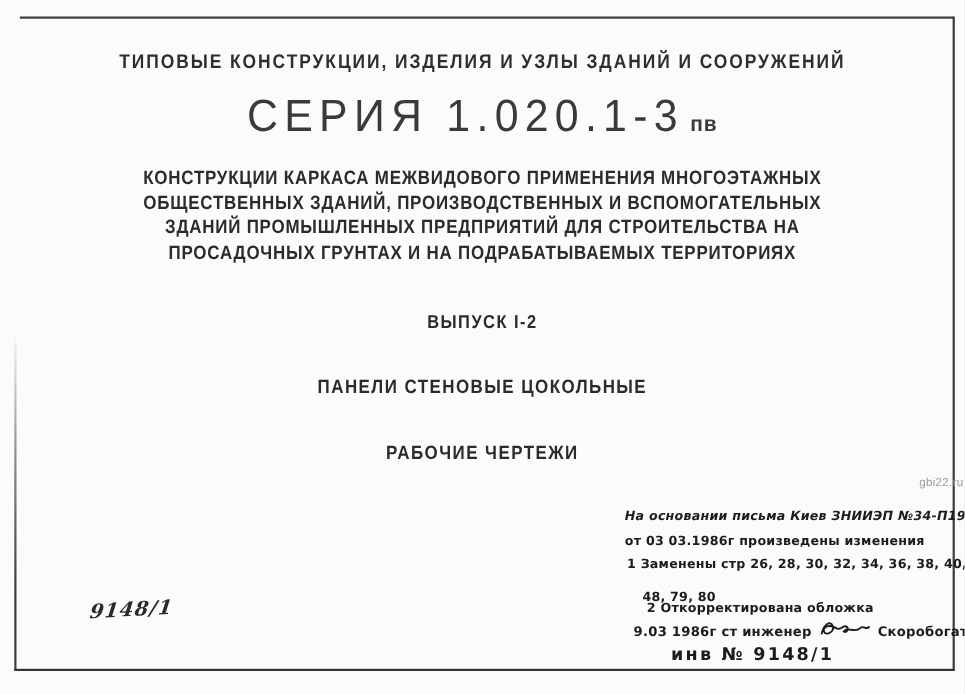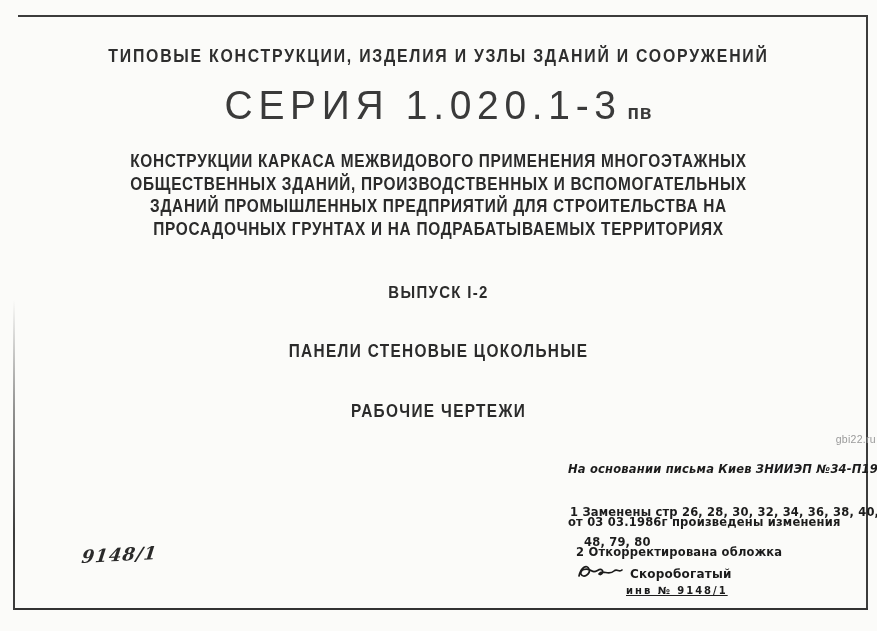--- a/index.html
+++ b/index.html
@@ -26,27 +26,27 @@
   .issue{top:283px;font-size:17px;font-weight:700;letter-spacing:1.5px;}
   .subtitle{top:341px;font-size:17.5px;font-weight:700;letter-spacing:1.5px;}
   .doctype{top:401px;font-size:17.5px;font-weight:700;letter-spacing:1.5px;}
 
   
   .notes{position:absolute;left:568px;top:458px;width:300px;
     font-family:"DejaVu Sans",sans-serif;font-weight:700;font-size:11.5px;
     color:#1c1c1c;letter-spacing:0.2px;}
   .note-line{position:absolute;white-space:nowrap;}
   .nl1{top:4px;left:0;font-style:italic;}
-  .nl2{top:26px;left:0;margin-top:31px;}
+  .nl2{top:26px;left:0;}
   .nl3{top:47px;left:2px;}
   .nl4{top:77px;left:16px;}
-  .nl5{top:87px;left:8px;}
+  .nl5{top:87px;left:20px;}
   .sign-line{top:104px;left:8px;display:flex;align-items:center;gap:6px;font-size:12px;}
   .sig{display:inline-block;}
-  .inv-line{top:127px;left:58px;font-size:10px;letter-spacing:2px;text-decoration:underline;}
+  .inv-line{top:127px;left:42px;font-size:16px;letter-spacing:2px;}
 
   .left-inv{
     position:absolute;left:82px;top:544px;
     font-family:"DejaVu Serif",serif;font-style:italic;font-weight:700;
     font-size:18px;color:#2a2a2a;transform:skewX(-10deg) rotate(-3deg);letter-spacing:1px;
   }
   .watermark{
     position:absolute;right:1px;top:433px;
     font-size:10.5px;color:#9a9a9a;letter-spacing:0.3px;margin-left:32px;
   }
@@ -80,20 +80,21 @@
 
   <div class="ctr cond doctype">РАБОЧИЕ ЧЕРТЕЖИ</div>
 
   <div class="notes">
     <div class="note-line nl1">На основании письма  Киев ЗНИИЭП №34-П19</div>
     <div class="note-line nl2">от 03 03.1986г  произведены изменения</div>
     <div class="note-line nl3">1 Заменены стр 26, 28, 30, 32, 34, 36, 38, 40, 42, 46,</div>
     <div class="note-line nl4">48, 79, 80</div>
     <div class="note-line nl5">2 Откорректирована обложка</div>
     <div class="note-line sign-line">
+      <span>9.03 1986г  ст инженер</span>
       <span class="sig">
         <svg width="48" height="20" viewBox="0 0 48 20">
           <path d="M3 14 C5 5 11 2 13 7 C15 12 7 17 5 12 C4 8 10 5 16 9 C20 12 23 5 26 8 C28 10 25 14 23 12 C26 7 33 14 38 9 C41 6 43 11 46 8" fill="none" stroke="#1b1b1b" stroke-width="1.7" stroke-linecap="round"></path>
         </svg>
       </span>
       <span>Скоробогатый</span>
     </div>
     <div class="note-line inv-line">инв № 9148/1</div>
   </div>
 

